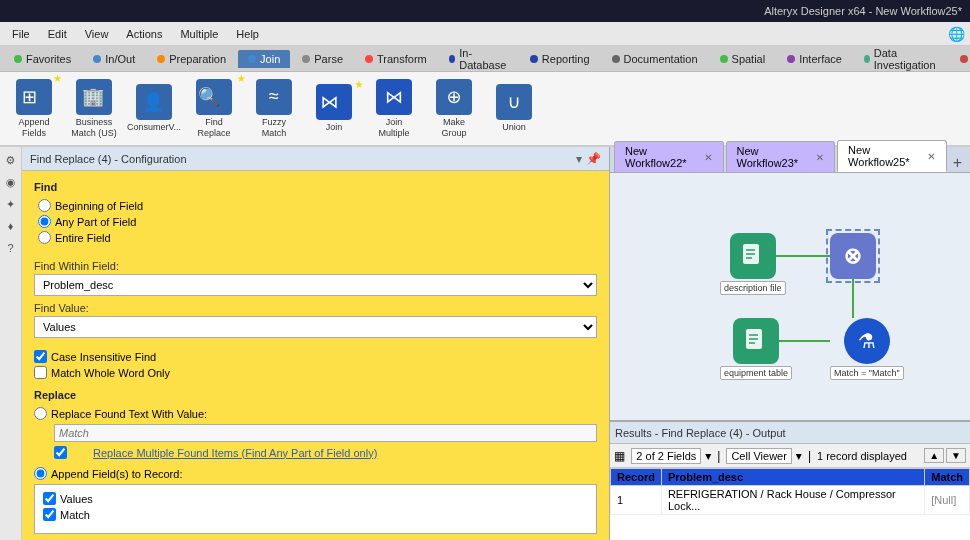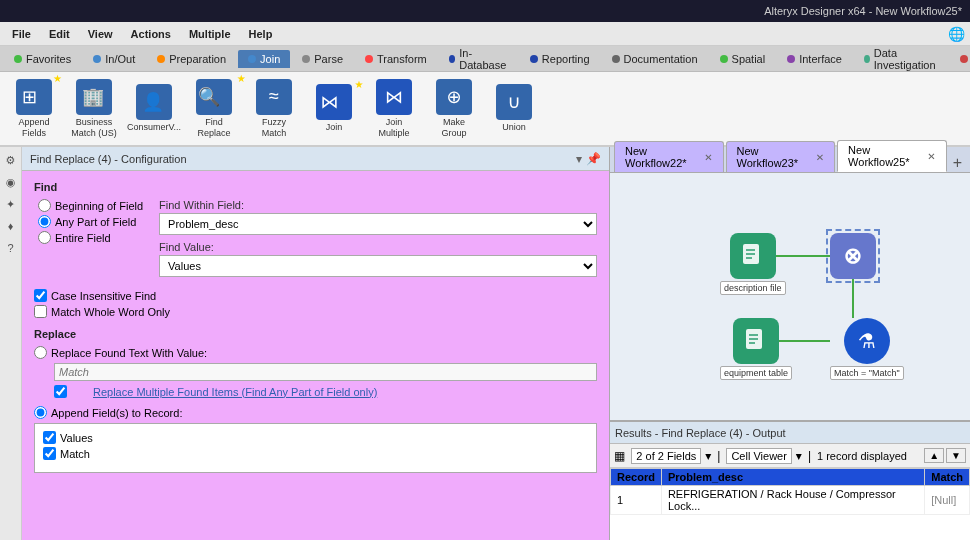--- a/index.html
+++ b/index.html
@@ -2,21 +2,21 @@
 <html><head>
   <meta charset="utf-8">
   <style>
     * { box-sizing: border-box; margin: 0; padding: 0; }
     body { font-family: 'Segoe UI', Arial, sans-serif; font-size: 11px; background: #f0f0f0; width: 970px; height: 540px; overflow: hidden; }
 
     
     .title-bar { background: #1a1a2e; color: #ccc; height: 22px; display: flex; align-items: center; justify-content: flex-end; padding-right: 8px; font-size: 11px; }
 
     
-    .menu-bar { background: #e8e8e8; height: 24px; display: flex; align-items: center; padding: 0 4px; border-bottom: 1px solid #ccc; gap: 2px; font-weight: bold; }
+    .menu-bar { background: #e8e8e8; height: 24px; display: flex; align-items: center; padding: 0 4px; border-bottom: 1px solid #ccc; gap: 2px; }
     .menu-item { padding: 2px 8px; cursor: pointer; font-size: 11px; color: #222; }
 
     
     .tab-bar { background: #d0d0d0; height: 26px; display: flex; align-items: center; padding: 0 4px; gap: 2px; border-bottom: 1px solid #bbb; }
     .tab-item { padding: 3px 10px; font-size: 11px; cursor: pointer; border-radius: 2px 2px 0 0; display: flex; align-items: center; gap: 4px; color: #222; }
     .tab-item.active { background: #4a7bb5; color: white; }
     .tab-dot { width: 8px; height: 8px; border-radius: 50%; display: inline-block; }
     .star-icon { color: gold; font-size: 10px; }
 
     
@@ -26,21 +26,21 @@
     .tool-label { font-size: 9px; text-align: center; color: #333; margin-top: 2px; line-height: 1.2; }
 
     
     .main { display: flex; height: calc(540px - 22px - 24px - 26px - 75px - 0px); }
 
     
     .left-panel { width: 588px; display: flex; flex-direction: column; border-right: 1px solid #aaa; }
     .config-header { background: #d8e4f0; height: 24px; display: flex; align-items: center; padding: 0 8px; border-bottom: 1px solid #bbb; font-size: 11px; color: #333; gap: 20px; }
     .config-header span { flex: 1; }
     .config-header .icons { display: flex; gap: 4px; color: #666; font-size: 12px; }
-    .config-body { flex: 1; background: #f0abfc; padding: 10px 12px; overflow: auto; }
+    .config-body { flex: 1; background: #fde047; padding: 10px 12px; overflow: auto; }
 
     
     .side-nav { width: 22px; background: #e8e8e8; border-right: 1px solid #ccc; display: flex; flex-direction: column; align-items: center; padding: 4px 0; gap: 4px; }
     .side-nav-icon { width: 18px; height: 18px; display: flex; align-items: center; justify-content: center; cursor: pointer; color: #555; font-size: 11px; }
 
     
     .right-panel { flex: 1; display: flex; flex-direction: column; background: #e8eef5; }
     .right-tabs { height: 26px; background: #d0d8e8; display: flex; align-items: flex-end; padding: 0 4px; border-bottom: 1px solid #aaa; }
     .right-tab { padding: 3px 10px; font-size: 11px; cursor: pointer; background: #c4b5fd; border: 1px solid #aaa; border-bottom: none; border-radius: 3px 3px 0 0; display: flex; align-items: center; gap: 4px; margin-right: 2px; }
     .right-tab.active { background: white; border-bottom: 1px solid white; }
@@ -205,21 +205,21 @@
       <span>Find Replace (4) - Configuration</span>
       <div class="icons">
         <span>▾</span>
         <span>📌</span>
       </div>
     </div>
     <div class="config-body">
 
       <div class="find-section">
         <div class="section-title">Find</div>
-        <div style="display: flex; gap: 16px;">
+        <div style="display: flex; gap: 16px; flex-direction: column;">
           <div class="radio-group">
             <label class="radio-row">
               <input type="radio" name="find-option" style="">
               <span>Beginning of Field</span>
             </label>
             <label class="radio-row">
               <input type="radio" name="find-option" checked="" style="">
               <span>Any Part of Field</span>
             </label>
             <label class="radio-row">

